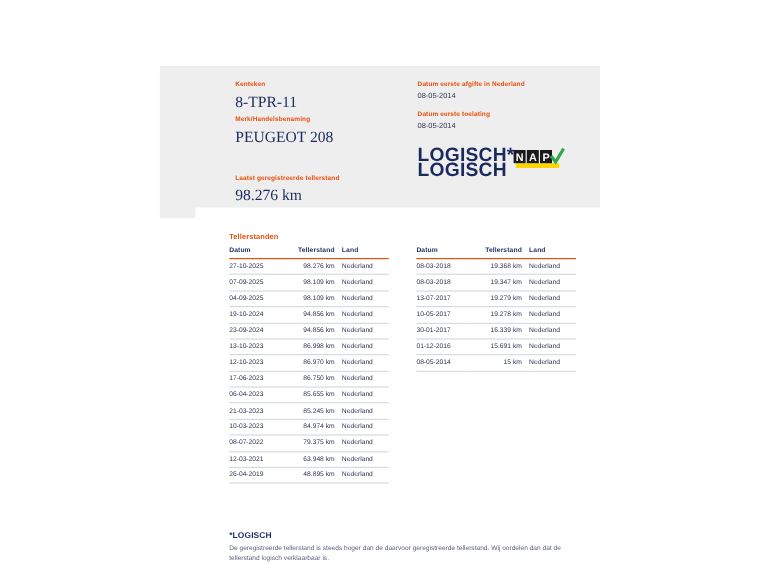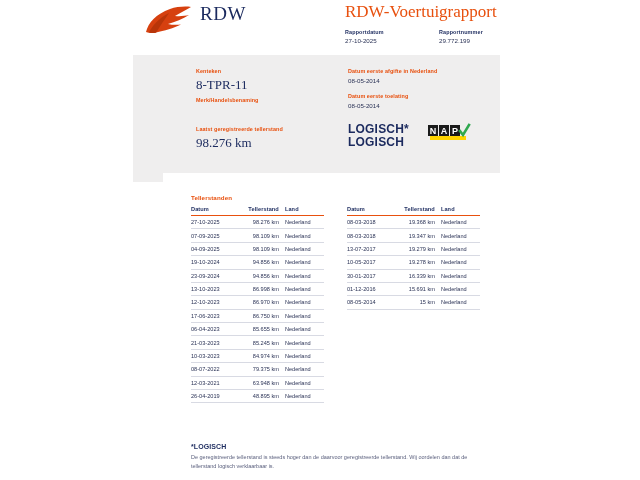--- a/index.html
+++ b/index.html
@@ -135,21 +135,21 @@
     color: #2b3356;
     line-height: 10px;
     margin-bottom: 6px;
   }
   .spacer-18 { height: 20px; }
 
   .verdict {
     position: absolute;
     left: 215px;
     top: 68px;
-    font-size: 12px;
+    font-size: 16px;
     font-weight: bold;
     color: #1b2a5e;
     line-height: 13px;
     letter-spacing: 0.2px;
   }
   .nap-logo {
     position: absolute;
     left: 293px;
     top: 67px;
     width: 46px;
@@ -222,54 +222,32 @@
     line-height: 9px;
     width: 300px;
   }
   .star { color: #1b2a5e; }
 </style>
 </head>
 <body>
 
 <div class="page">
 
-  <div class="header">
-
-    <div class="logo-block">
-      <svg class="logo-mark" viewBox="0 0 50 30">
-        <path d="M2 27 C4 18, 12 9, 26 4 C33 1.5, 42 1, 47 2 C42 5, 36 8, 31 11 C36 11.5, 41 11, 45 10 C39 14, 31 17, 24 19 C28 20, 33 20, 37 19.5 C30 23, 20 26, 12 27.5 C9 28, 5 28.2, 2 27 Z" fill="#d6400f"></path>
-        <path d="M5 27.5 C8 21, 15 13, 25 8 C21 14, 16 21, 12 27.8 C9.5 28.2, 7 28.1, 5 27.5 Z" fill="#b83509"></path>
-      </svg>
-      <span class="logo-text">RDW</span>
-    </div>
-
-    <div class="report-title">RDW-Voertuigrapport</div>
-
-    <div class="meta-row">
-      <div class="meta-item">
-        <div class="meta-label">Rapportdatum</div>
-        <div class="meta-value">27-10-2025</div>
-      </div>
-      <div class="meta-item">
-        <div class="meta-label">Rapportnummer</div>
-        <div class="meta-value">29.772.199</div>
-      </div>
-    </div>
-  </div>
 
   <div class="panel-wrap">
     <svg class="panel-bg" viewBox="0 0 367 127" preserveAspectRatio="none">
       <path d="M0 0 L367 0 L367 118 L30 118 L30 127 L0 127 Z" fill="#efeeee"></path>
     </svg>
 
     <div class="panel-content">
       <div class="panel-left">
         <div class="field-label">Kenteken</div>
         <div class="field-value-lg">8-TPR-11</div>
         <div class="field-label">Merk/Handelsbenaming</div>
+        <div class="field-value-lg">PEUGEOT 208</div>
         <div class="spacer-18"></div>
         <div class="field-label">Laatst geregistreerde tellerstand</div>
         <div class="field-value-lg">98.276 km</div>
       </div>
 
       <div class="panel-right">
         <div class="field-label">Datum eerste afgifte in Nederland</div>
         <div class="field-value-sm">08-05-2014</div>
         <div class="field-label">Datum eerste toelating</div>
         <div class="field-value-sm">08-05-2014</div>

